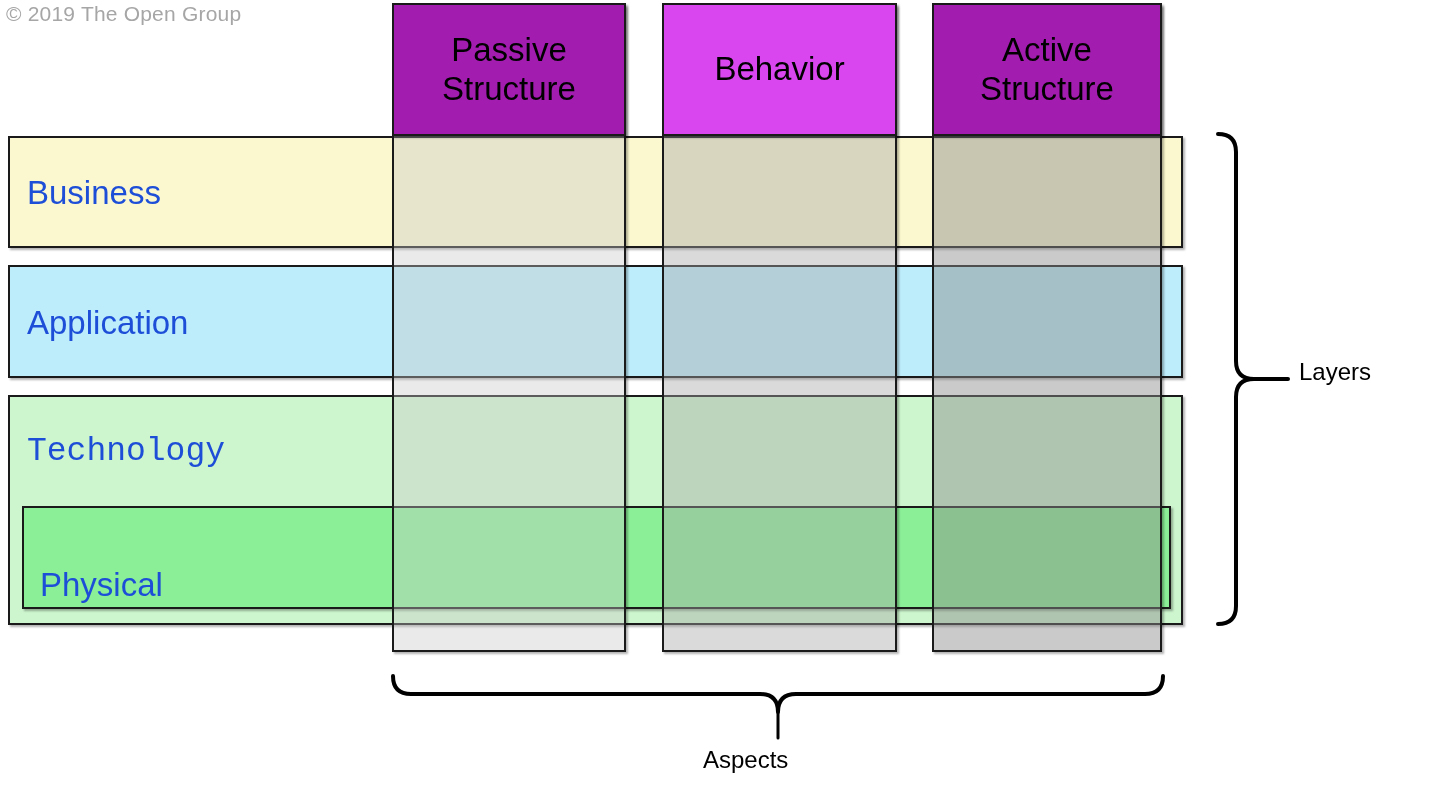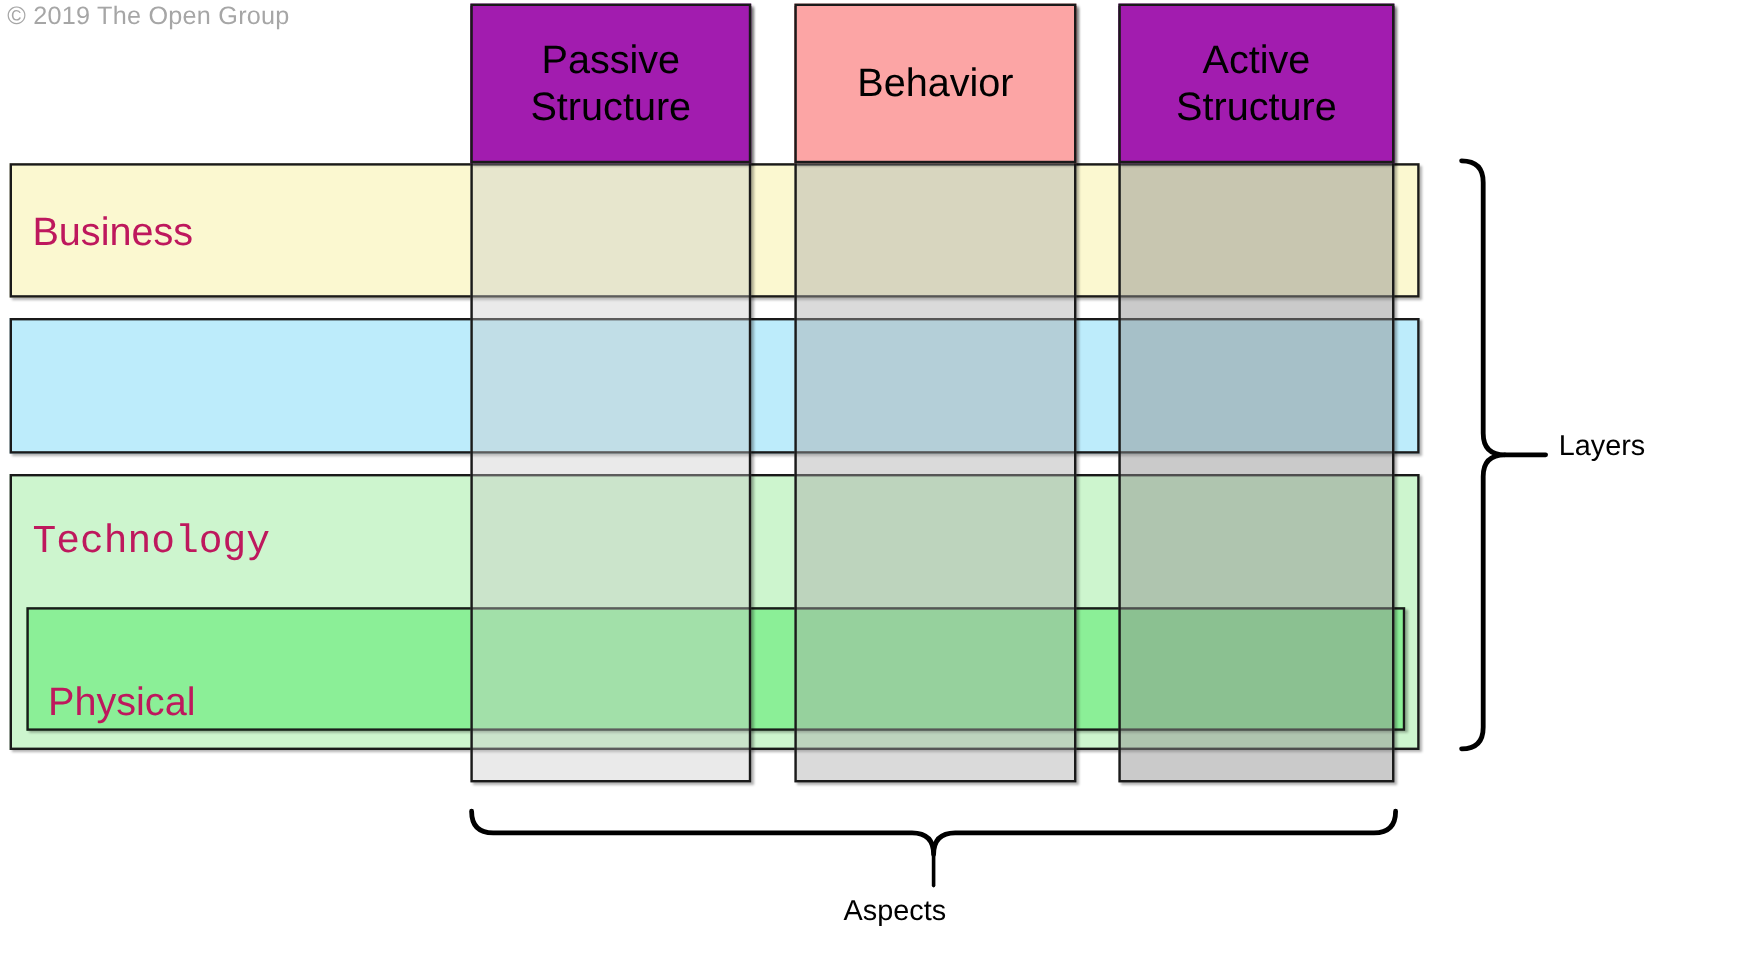--- a/index.html
+++ b/index.html
@@ -32,21 +32,21 @@
   
   .layer-band {
     position: absolute;
     box-sizing: border-box;
     border: 2px solid #1a1a1a;
     box-shadow: 2px 2px 2px rgba(0,0,0,0.30);
   }
   .layer-label {
     position: absolute;
     font-size: 33px;
-    color: #be185d;
+    color: #1d4ed8;
     white-space: nowrap;
     line-height: 1;
   }
 
   
   .nested-band {
     position: absolute;
     box-sizing: border-box;
     border: 2px solid #1a1a1a;
     box-shadow: 2px 2px 2px rgba(0,0,0,0.30);
@@ -106,28 +106,29 @@
   <div class="layer-band" style="left:8px; top:136px; width:1175px; height:112px; background:#fbf8d0;"></div>
   <div class="layer-band" style="left:8px; top:265px; width:1175px; height:113px; background:#bdecfb;"></div>
   <div class="layer-band" style="left:8px; top:395px; width:1175px; height:230px; background:#cdf5ce;"></div>
   <div class="nested-band" style="left:22px; top:506px; width:1149px; height:103px; background:#8bef97;"></div>
 
   <div class="aspect-col" style="left:392px; top:5px; width:234px; height:647px; background:rgba(200,200,200,0.38);"></div>
   <div class="aspect-col" style="left:662px; top:5px; width:235px; height:647px; background:rgba(168,168,168,0.42);"></div>
   <div class="aspect-col" style="left:932px; top:5px; width:230px; height:647px; background:rgba(140,140,140,0.46);"></div>
 
   <div class="layer-label" style="left:27px; top:176px;">Business</div>
+  <div class="layer-label" style="left:27px; top:306px;">Application</div>
   <div class="layer-label" style="left:27px; top:435px;font-family:Liberation Mono, monospace;">Technology</div>
   <div class="layer-label" style="left:40px; top:568px;">Physical</div>
 
   <div class="aspect-header" style="left:392px; top:3px; width:234px; height:133px; background:#a21caf;">
     <span>Passive</span>
     <span>Structure</span>
   </div>
-  <div class="aspect-header" style="left:662px; top:3px; width:235px; height:133px; background:#fca5a5;">
+  <div class="aspect-header" style="left:662px; top:3px; width:235px; height:133px; background:#d946ef;">
     <span>Behavior</span>
   </div>
   <div class="aspect-header" style="left:932px; top:3px; width:230px; height:133px; background:#a21caf;">
     <span>Active</span>
     <span>Structure</span>
   </div>
 
   <svg class="brace-svg" style="left:1210px; top:128px;" width="90" height="510" viewBox="0 0 90 510">
     <path class="brace-path" d="M 8 6
              Q 26 6 26 24

